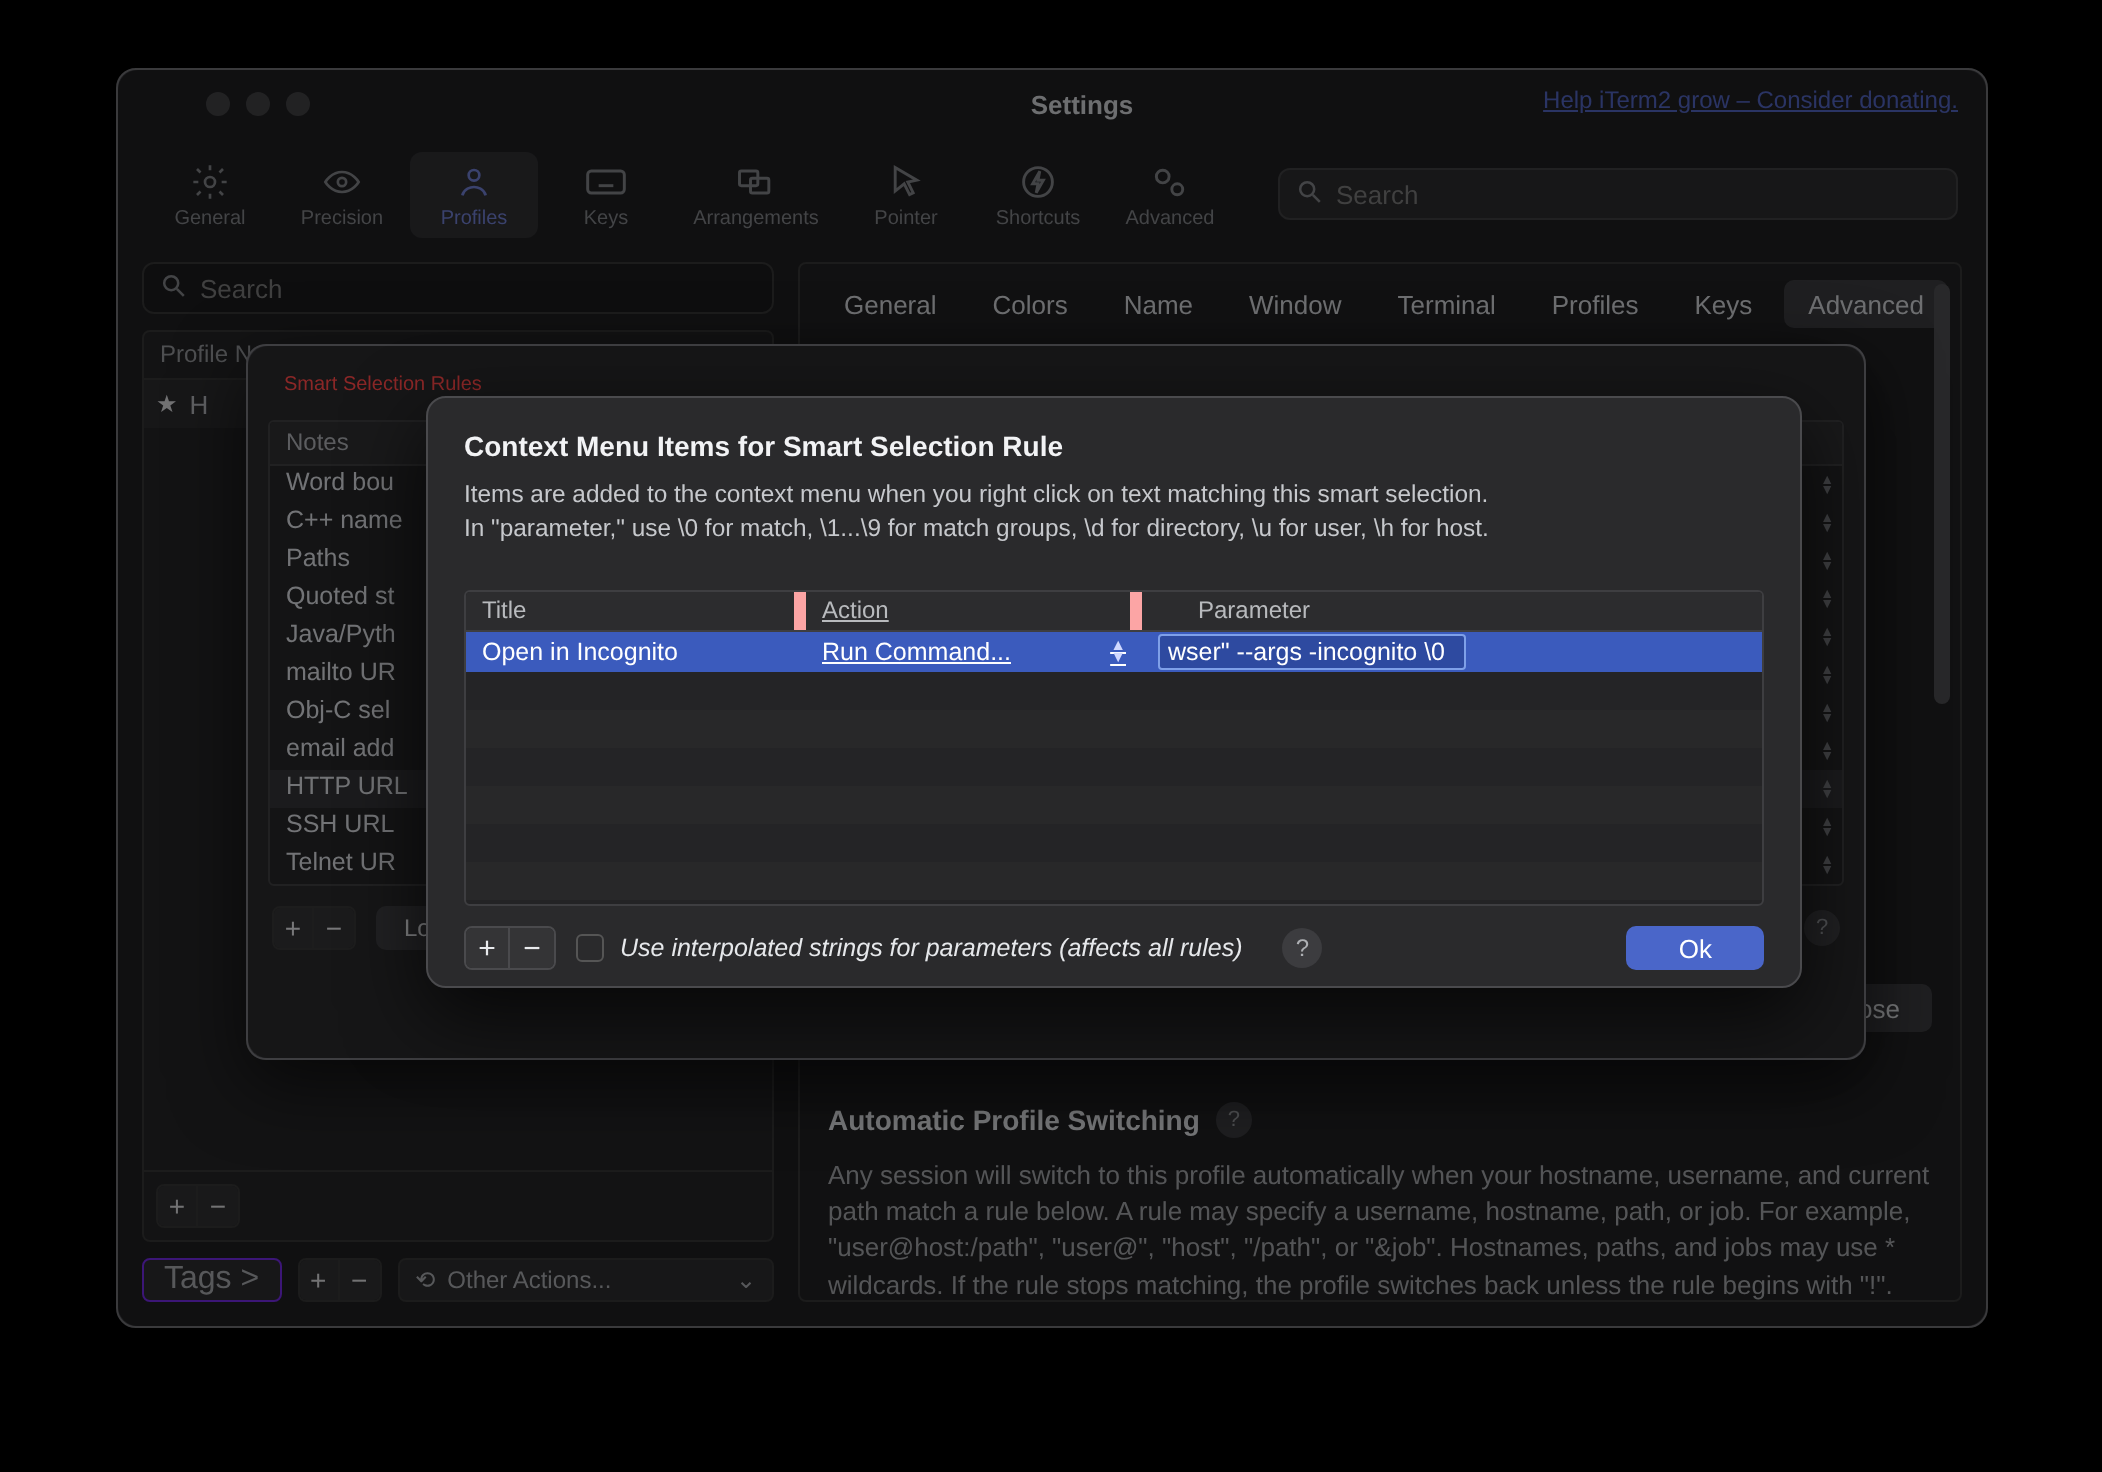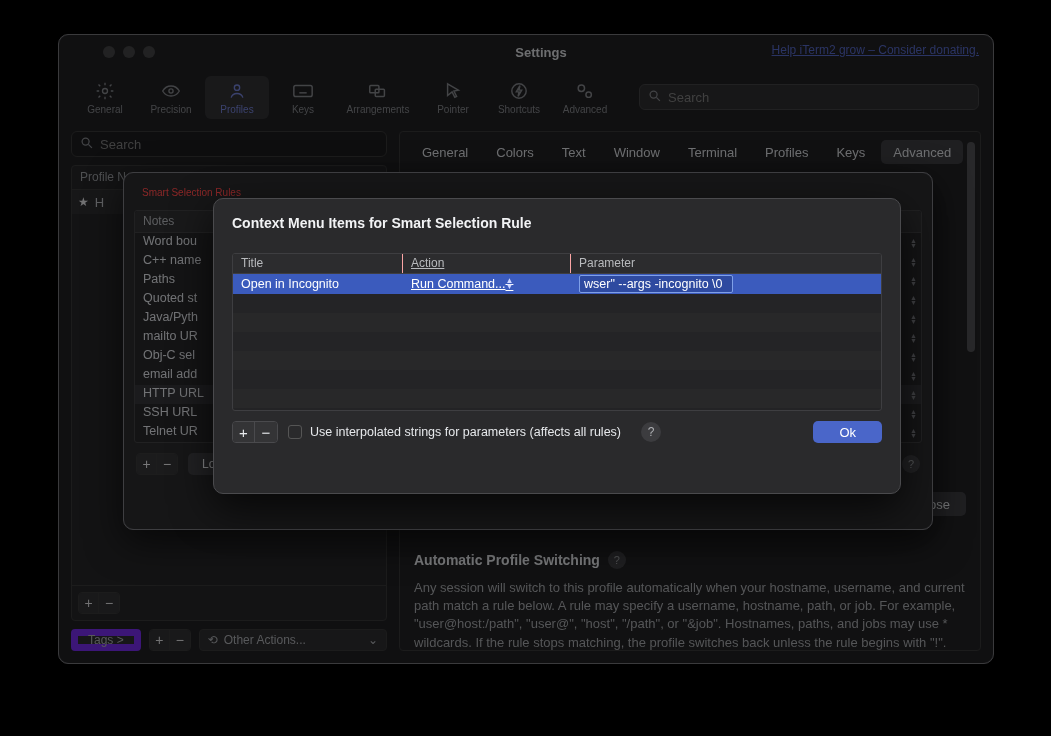--- a/index.html
+++ b/index.html
@@ -35,21 +35,21 @@
   .profsearch input { background:transparent; border:none; outline:none; color:#aeb0b4; width:100%; font-size:13px; }
   .profbox { flex:1; border:1px solid #333; border-radius:4px; background:#232325; display:flex; flex-direction:column; overflow:hidden; }
   .profhdr { display:flex; height:24px; border-bottom:1px solid #333; font-size:12px; color:#8e9094; }
   .profhdr div { padding:4px 8px; }
   .profrow { display:flex; align-items:center; height:24px; padding:0 6px; gap:6px; background:#2a2a2d; }
   .star { color:#cfcfd2; font-size:12px; }
   .profbtns { display:flex; border:1px solid #333; border-radius:4px; overflow:hidden; width:42px; }
   .sqbtn { width:21px; height:20px; background:#2f2f31; color:#cfcfd2; display:flex; align-items:center; justify-content:center; font-size:14px; border-right:1px solid #333; }
   .sqbtn:last-child { border-right:none; }
   .tagbar { display:flex; gap:8px; align-items:center; }
-  .tagsbtn { height:22px; padding:0 10px; border:7px solid #6d28d9; border-radius:4px; background:#2a2a2c; font-size:12px; color:#9fa1a5; display:flex; align-items:center; }
+  .tagsbtn { height:22px; padding:0 10px; border:1px solid #6d28d9; border-radius:4px; background:#2a2a2c; font-size:16px; color:#9fa1a5; display:flex; align-items:center; }
   .otheractions { flex:1; height:22px; border:1px solid #333; border-radius:4px; background:#2a2a2c; display:flex; align-items:center; padding:0 8px; gap:6px; font-size:12px; color:#9fa1a5; }
 
   .rightpane { flex:1; display:flex; flex-direction:column; border:1px solid #333; border-radius:4px; background:#1f1f21; overflow:hidden; position:relative; }
   .tabs { display:flex; gap:4px; padding:8px 10px; align-items:center; }
   .tab { height:24px; padding:0 12px; border-radius:5px; display:flex; align-items:center; font-size:13px; color:#c8cace; }
   .tab.sel { background:#3a3a3d; }
   .sectionhdr { padding:4px 14px 0 14px; font-weight:600; color:#bfc1c5; font-size:13px; }
   .rightbody { padding:0 14px 10px 14px; margin-top:360px; font-size:13px; }
   .apstitle { font-weight:700; color:#d9dbde; font-size:14px; display:inline-block; }
   .shellnote { font-size:11px; color:#7f8185; margin-left:14px; }
@@ -86,37 +86,37 @@
   .sheet2 {
     position:absolute; left:213px; top:198px; width:688px; height:296px;
     background:#2a2a2c; border-radius:10px; border:1px solid #4a4a4d;
     box-shadow:0 14px 40px rgba(0,0,0,.7);
   }
   .s2pad { padding:16px 18px 12px 18px; }
   .s2title { font-weight:700; color:#f2f3f5; font-size:14px; }
   .s2desc { margin-top:8px; font-size:12.2px; color:#c6c8cc; line-height:1.4; }
   .s2table { margin:10px 18px 0 18px; border:1px solid #3e3e41; border-radius:3px; background:#232325; height:158px; overflow:hidden; }
   .s2hdr { display:flex; height:20px; background:#2c2c2e; border-bottom:1px solid #3e3e41; font-size:12px; color:#b8babd; }
-  .s2hdr > div { padding:2px 8px; border-right:1px solid #fca5a5; }
-  .s2hdr > div:last-child { border-right:none; }
+  .s2hdr > div { padding:2px 8px; border-right:6px solid #fca5a5; }
+  .s2hdr > div:last-child { border-right:none;margin-left:20px; }
   .ct { width:170px; } .ca { width:168px;text-decoration:underline; } .cp { flex:1; }
   .s2row { display:flex; height:20px; font-size:12.5px; background:#3b5bbd; color:#fff; }
   .s2row > div { padding:2px 8px; display:flex; align-items:center; overflow:hidden; white-space:nowrap; }
-  .actiondrop { display:flex; align-items:center; width:100%; }
+  .actiondrop { display:flex; align-items:center; justify-content:space-between; width:100%; }
   .updn { color:#d0d8ff; font-size:8px; line-height:6px; display:flex; flex-direction:column; }
   .paraminput { background:#2e4aa0; border:1.5px solid #7fa0e8; border-radius:2px; height:18px; padding:0 4px; color:#fff; font-size:12.5px; outline:none; width:154px; }
   .s2rowalt { height:19px; }
   .s2rowalt:nth-child(odd){ background:#242426; }
   .s2rowalt:nth-child(even){ background:#282829; }
 
   .s2bottom { display:flex; align-items:center; padding:10px 18px 0 18px; gap:10px; }
   .sqbtns2 { display:flex; border:1px solid #4a4a4d; border-radius:4px; overflow:hidden; }
   .sq2 { width:22px; height:20px; background:#343436; color:#e8eaed; display:flex; align-items:center; justify-content:center; font-size:15px; border-right:1px solid #4a4a4d; }
   .sq2:last-child{ border-right:none; }
-  .interp { display:flex; align-items:center; gap:8px; font-size:12.5px; color:#e6e8eb; }
+  .interp { display:flex; align-items:center; gap:8px; font-size:12.5px; color:#e6e8eb;font-style:italic; }
   .okbtn { margin-left:auto; background:#4a66c9; color:#fff; font-weight:500; height:22px; padding:0 26px; border-radius:5px; display:flex; align-items:center; font-size:13px; }
   .helpcirc2 { width:20px; height:20px; border-radius:50%; background:#3c3c3f; color:#aeb0b4; display:flex; align-items:center; justify-content:center; font-size:12px; margin-left:10px; }
 </style>
 </head>
 <body>
 
 <div class="window">
   <div class="titlebar">
     <div class="traffic">
       <div class="dot"></div>
@@ -248,21 +248,21 @@
           <span>Other Actions...</span>
           <span style="margin-left:auto">⌄</span>
         </div>
       </div>
     </div>
 
     <div class="rightpane">
       <div class="tabs">
         <div class="tab">General</div>
         <div class="tab">Colors</div>
-        <div class="tab">Text</div>
+        <div class="tab">Name</div>
         <div class="tab">Window</div>
         <div class="tab">Terminal</div>
         <div class="tab">Profiles</div>
         <div class="tab">Keys</div>
         <div class="tab sel">Advanced</div>
       </div>
       <div class="sectionhdr">Triggers</div>
 
       <div class="closebtnrow">
         <div class="closebtn">Close</div>
@@ -416,20 +416,24 @@
       <span>Log debug info to Console.app</span>
       <span class="helpcirc">?</span>
     </div>
   </div>
   <div class="dim-overlay1"></div>
 </div>
 
 <div class="sheet2">
   <div class="s2pad">
     <div class="s2title">Context Menu Items for Smart Selection Rule</div>
+    <div class="s2desc">
+      <span>Items are added to the context menu when you right click on text matching this smart selection.</span><br>
+      <span>In "parameter," use \0 for match, \1...\9 for match groups, \d for directory, \u for user, \h for host.</span>
+    </div>
   </div>
   <div class="s2table">
     <div class="s2hdr">
       <div class="ct">Title</div>
       <div class="ca">Action</div>
       <div class="cp">Parameter</div>
     </div>
     <div class="s2row">
       <div class="ct">Open in Incognito</div>
       <div class="ca">

